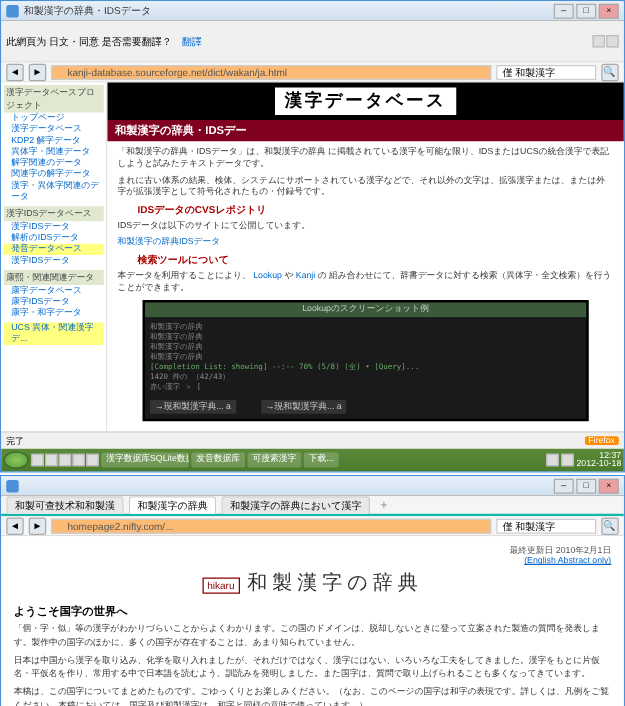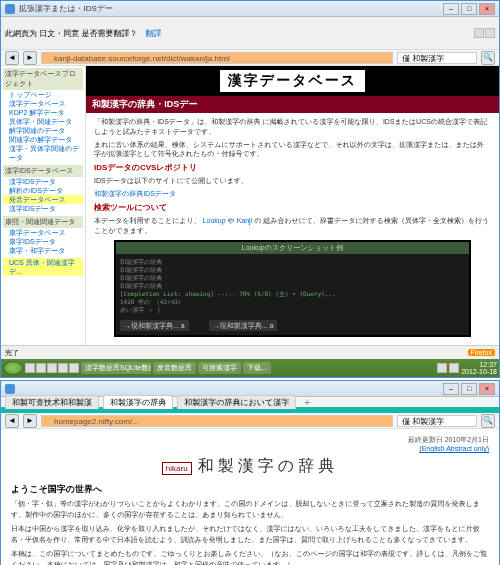--- a/index.html
+++ b/index.html
@@ -5,40 +5,40 @@
 *{margin:0;padding:0;box-sizing:border-box;font-family:"MS PGothic",sans-serif}
 body{background:#fff;font-size:8px;width:500px}
 .window{border:1px solid #4a90d9;background:#fff;margin-bottom:2px}
 .titlebar{background:linear-gradient(#e8f0f8,#d0e0f0);height:16px;display:flex;align-items:center;padding:0 4px;gap:4px;border-bottom:1px solid #bbb}
 .titlebar-icon{width:10px;height:10px;background:#4a90d9;border-radius:2px}
 .titlebar-text{flex:1;font-size:8px;color:#333}
 .winbtns{display:flex;gap:2px}
 .winbtn{width:16px;height:12px;background:#e0e8f0;border:1px solid #aaa;font-size:7px;text-align:center;line-height:10px}
 .winbtn.close{background:#e8a0a0}
 .toolbar{background:#f0f0f0;height:14px;display:flex;align-items:center;padding:16px 4px;gap:8px;font-size:8px;border-bottom:1px solid #ddd}
-.toolbar2{background:#f5f5f5;height:16px;display:flex;align-items:center;padding:0 4px;gap:4px;border-bottom:6px solid #14b8a6}
+.toolbar2{background:#f5f5f5;height:16px;display:flex;align-items:center;padding:0 4px;gap:4px;border-bottom:2px solid #14b8a6}
 .tab{background:#e8e8e8;border:1px solid #ccc;border-bottom:none;padding:1px 6px;font-size:8px;border-radius:3px 3px 0 0}
 .addrbar{background:#f5f5f5;height:16px;display:flex;align-items:center;padding:0 4px;gap:4px;border-bottom:1px solid #ddd}
 .navbtn{width:14px;height:14px;background:#e0e8f0;border:1px solid #aaa;border-radius:2px;font-size:8px;text-align:center;line-height:12px}
 .url{flex:1;background:#fdba74;border:1px solid #ccc;height:12px;padding:0 12px;font-size:8px;line-height:12px;color:#555}
 .searchbox{width:80px;background:#fff;border:1px solid #ccc;height:12px;padding:0 4px;font-size:8px;line-height:12px}
 .w1-content{display:flex;background:#fff}
 .sidebar{width:85px;background:#fff;border-right:1px solid #ddd;padding:2px;font-size:7px}
 .sidebar-group{margin-bottom:3px}
 .sidebar-header{background:#e0e8d0;padding:1px 2px;font-size:7px;color:#444}
 .sidebar-item{padding:0 2px 0 6px;color:#0066cc;font-size:7px;line-height:9px}
 .sidebar-item.hl{background:#ffff80}
 .main1{flex:1;background:#fff}
 .banner{background:#000;padding:4px;text-align:center}
 .banner-inner{background:#fff;display:inline-block;padding:2px 8px;font-size:14px;font-weight:bold;letter-spacing:2px}
 .section-title{background:#800020;color:#fff;padding:2px 6px;font-size:9px;font-weight:bold}
 .content-body{padding:4px 8px;font-size:7px;line-height:1.4}
 .content-body p{margin-bottom:3px;color:#333}
 .content-body .link{color:#0066cc}
-.h-red{color:#a00;font-weight:bold;font-size:8px;margin:3px 0}
+.h-red{color:#a00;font-weight:bold;font-size:8px;margin:3px 16px}
 .screenshot-area{background:#000;margin:4px 20px;padding:2px}
 .ss-title{background:#3a5a3a;color:#ccc;padding:1px 4px;font-size:7px;text-align:center}
 .ss-body{background:#1a1a1a;padding:4px;min-height:60px}
 .ss-line{color:#888;font-size:6px;line-height:8px;font-family:monospace}
 .ss-input{background:#333;color:#ccc;padding:1px 4px;font-size:7px;margin-top:2px}
 .statusbar{background:#f0f0f0;height:14px;border-top:1px solid #ccc;display:flex;align-items:center;padding:0 4px;font-size:7px;gap:6px}
 .statusbar .right{margin-left:auto;display:flex;gap:4px;align-items:center}
 .badge{background:#ff8c00;color:#fff;padding:0 3px;border-radius:2px;font-size:7px}
 .taskbar{background:linear-gradient(#5a8a3a,#4a7a2a);height:18px;display:flex;align-items:center;padding:0 2px;gap:2px}
 .start{width:20px;height:14px;background:radial-gradient(#8aca5a,#5a9a3a);border-radius:50%;border:1px solid #3a6a2a}
@@ -55,21 +55,21 @@
 .w2-sign{text-align:right;font-size:7px;color:#0066cc;text-decoration:underline}
 .iconrow{display:flex;gap:1px}
 .mini-icon{width:10px;height:10px;background:#ddd;border:1px solid #bbb}
 </style>
 </head>
 <body>
 
 <div class="window">
   <div class="titlebar">
     <div class="titlebar-icon"></div>
-    <div class="titlebar-text">拡張漢字または・IDSデー</div>
+    <div class="titlebar-text">和製漢字の辞典・IDSデータ</div>
     <div class="winbtns">
       <div class="winbtn">–</div>
       <div class="winbtn">□</div>
       <div class="winbtn close">×</div>
     </div>
   </div>
   <div class="toolbar">
     <span>此網頁为 日文・同意 是否需要翻譯？</span>
     <span style="color:#06c">翻譯</span>
     <span style="margin-left:auto" class="iconrow">

